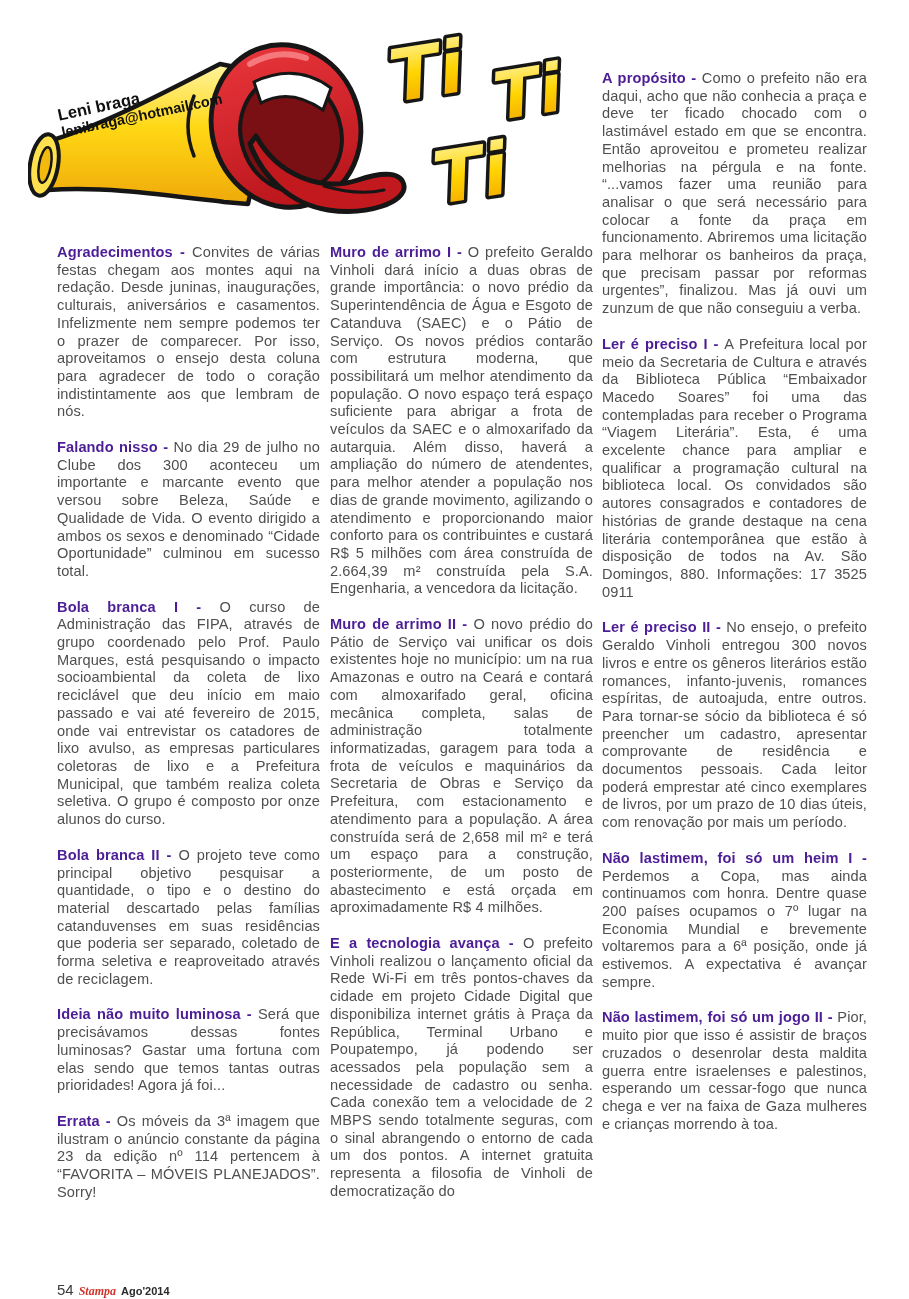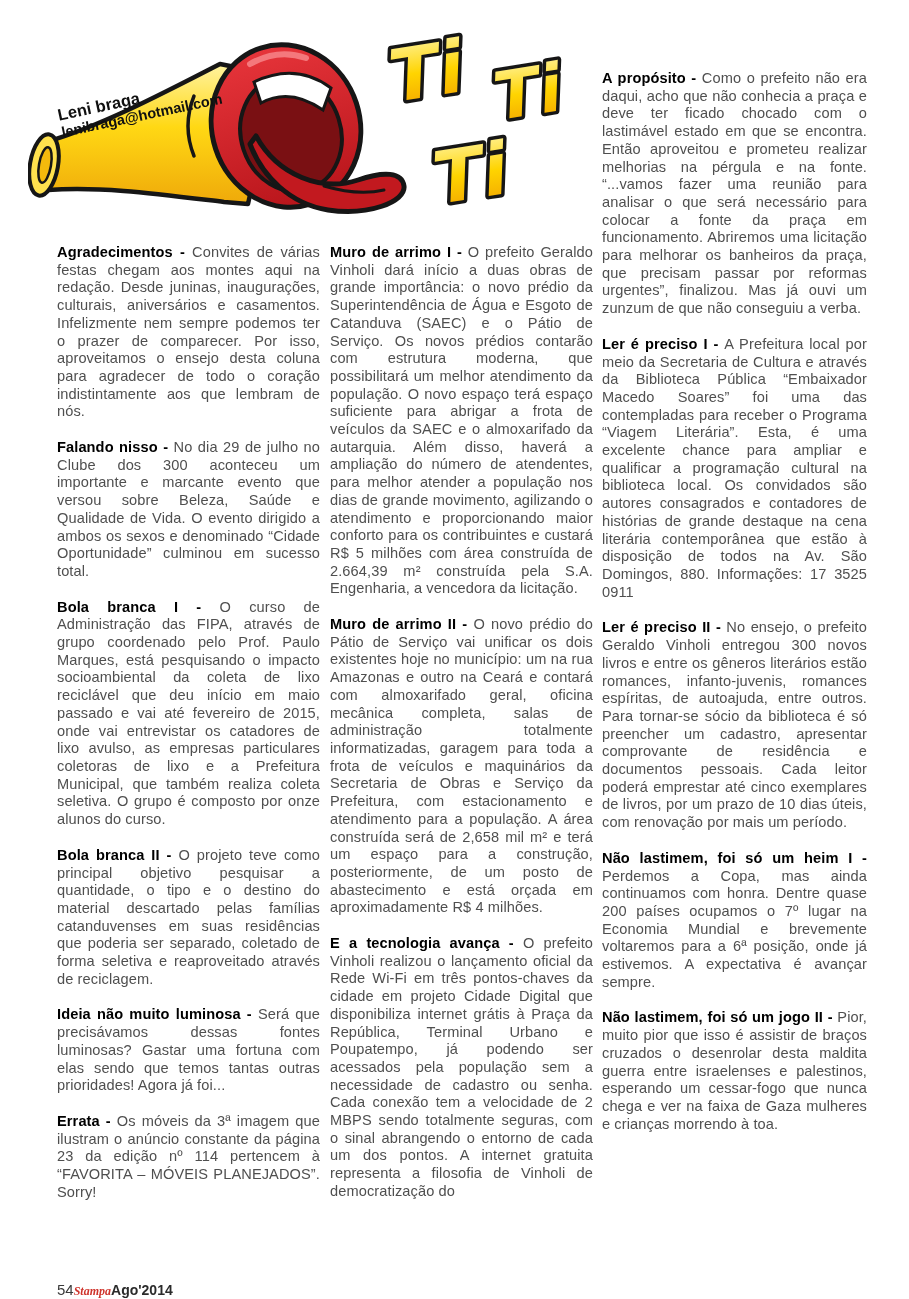--- a/index.html
+++ b/index.html
@@ -8,35 +8,35 @@
     overflow:hidden; font-family:"Liberation Sans", sans-serif;
   }
   .col {
     position:absolute; text-align:justify; font-size:14.6px; line-height:17.7px;
     color:#4f4f4f; letter-spacing:0.1px;
   }
   .col1 { left:57px;  top:244px; width:263px; }
   .col2 { left:330px; top:244px; width:263px; }
   .col3 { left:602px; top:70px;  width:265px; }
   .para { margin:0 0 18px 0; }
-  .para b { color:#000000; font-weight:700; }
+  .para b { color:#4c1d95; font-weight:700; }
 
   .illustration { position:absolute; left:28px; top:24px; width:580px; height:205px; }
 
   .author-block {
     position:absolute; left:56px; top:106px; transform:rotate(-12deg);
     transform-origin:left top; color:#101010; line-height:1.15; z-index:5;
   }
   .author-name  { font-weight:700; font-size:16.5px; }
   .author-email { font-size:14.5px; font-weight:600; }
 
-  .footer { position:absolute; left:57px; top:1240px; display:flex; align-items:baseline; }
+  .footer { position:absolute; left:57px; top:1240px; display:flex; align-items:baseline; gap:5px; }
   .page-number { font-size:15px; color:#3a3a3a; font-weight:400; }
   .magazine-name { color:#cf342c; font-style:italic; font-weight:700; font-size:12px; font-family:"Liberation Serif", serif;margin-top:44px; }
-  .issue-label { font-size:14px; font-weight:700; color:#2b2b2b; }
+  .issue-label { font-size:11px; font-weight:700; color:#2b2b2b; }
 
   .ti-text {
     font-family:"DejaVu Sans", sans-serif; font-weight:bold; font-style:italic;
     paint-order:stroke; stroke:#161616; stroke-linejoin:round;
   }
 </style>
 </head>
 <body>
 
 <div class="page">

